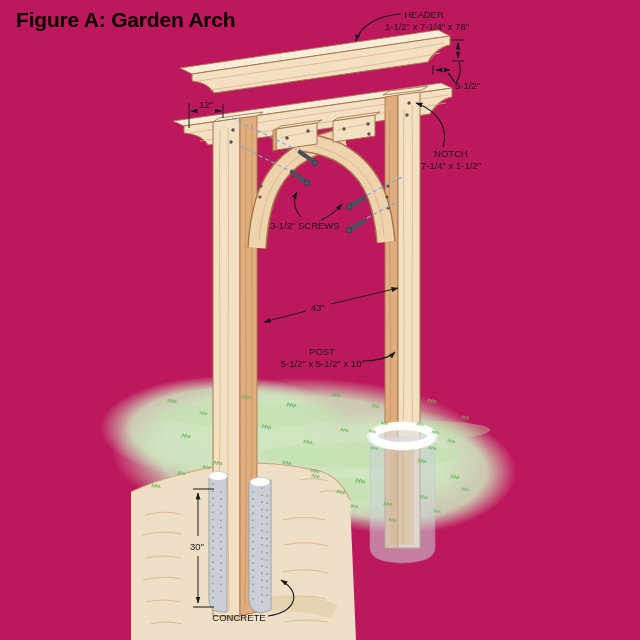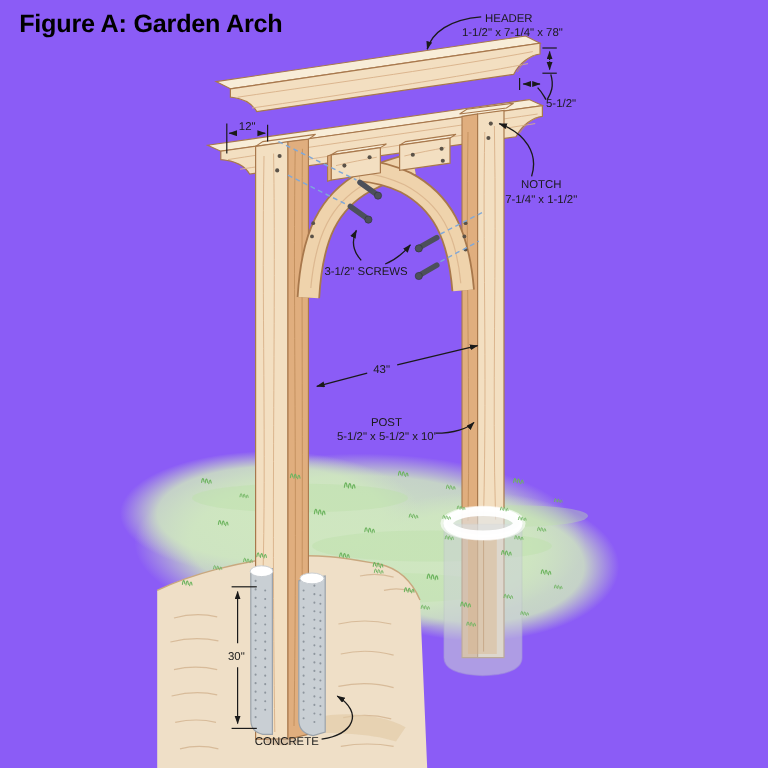--- a/index.html
+++ b/index.html
@@ -1,16 +1,16 @@
 <!DOCTYPE html>
 <html><head>
 <meta charset="utf-8">
 <style>
   html,body{margin:0;padding:0;background:#ffffff;}
-  #stage{position:relative;width:640px;height:640px;background:#8b5cf6;overflow:hidden;}
+  #stage{position:relative;width:640px;height:640px;background:#be185d;overflow:hidden;}
   .title-txt{font:bold 21px "Liberation Sans", sans-serif;fill:#000;letter-spacing:-0.2px;}
   .ann{font:9.5px "Liberation Sans", sans-serif;fill:#1a1a1a;}
   .ann-mid{text-anchor:middle;}
   .wood-face{fill:#F3DFC1;stroke:#A8784C;stroke-width:1;}
   .wood-top{fill:#F8EDD8;stroke:#A8784C;stroke-width:.9;}
   .wood-side{fill:#E0AE7E;stroke:#A8784C;stroke-width:.9;}
   .grain{stroke:#D8B189;fill:none;stroke-width:.8;opacity:.95;}
   .grain-dark{stroke:#C08D5C;fill:none;stroke-width:.8;opacity:.9;}
   .dot{fill:#5A5248;}
   .band-o{stroke:#A8784C;fill:none;}

